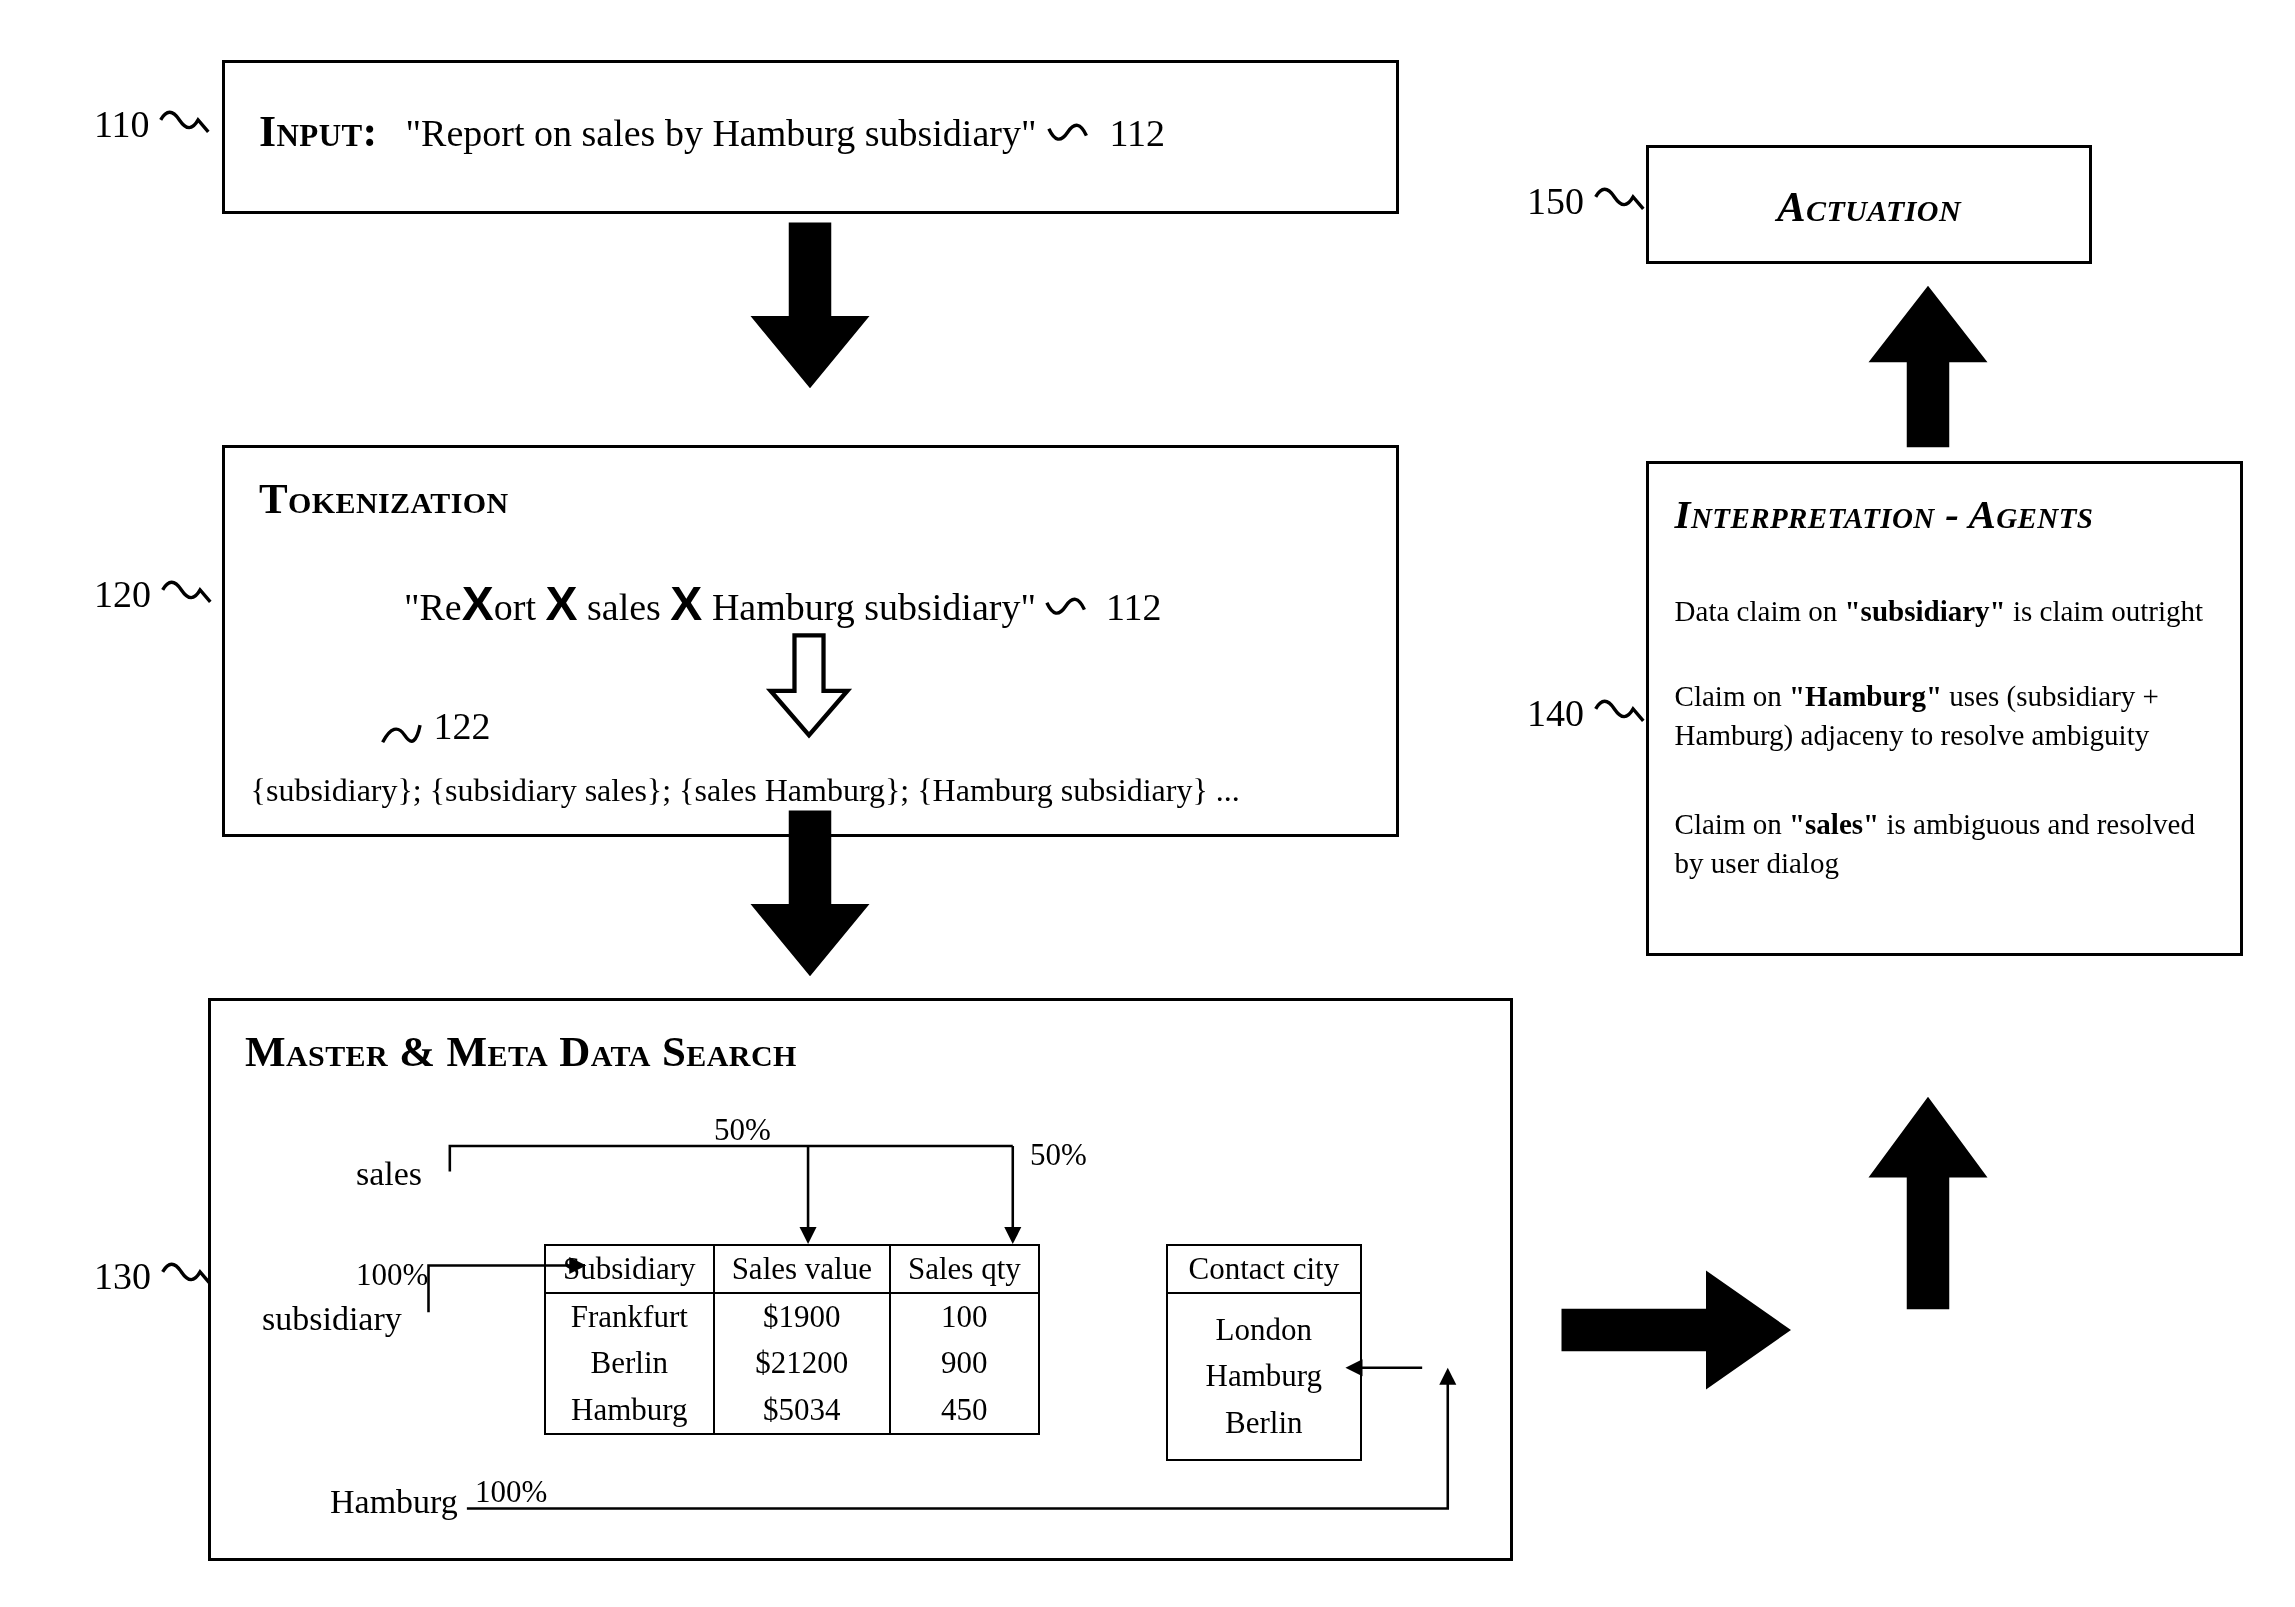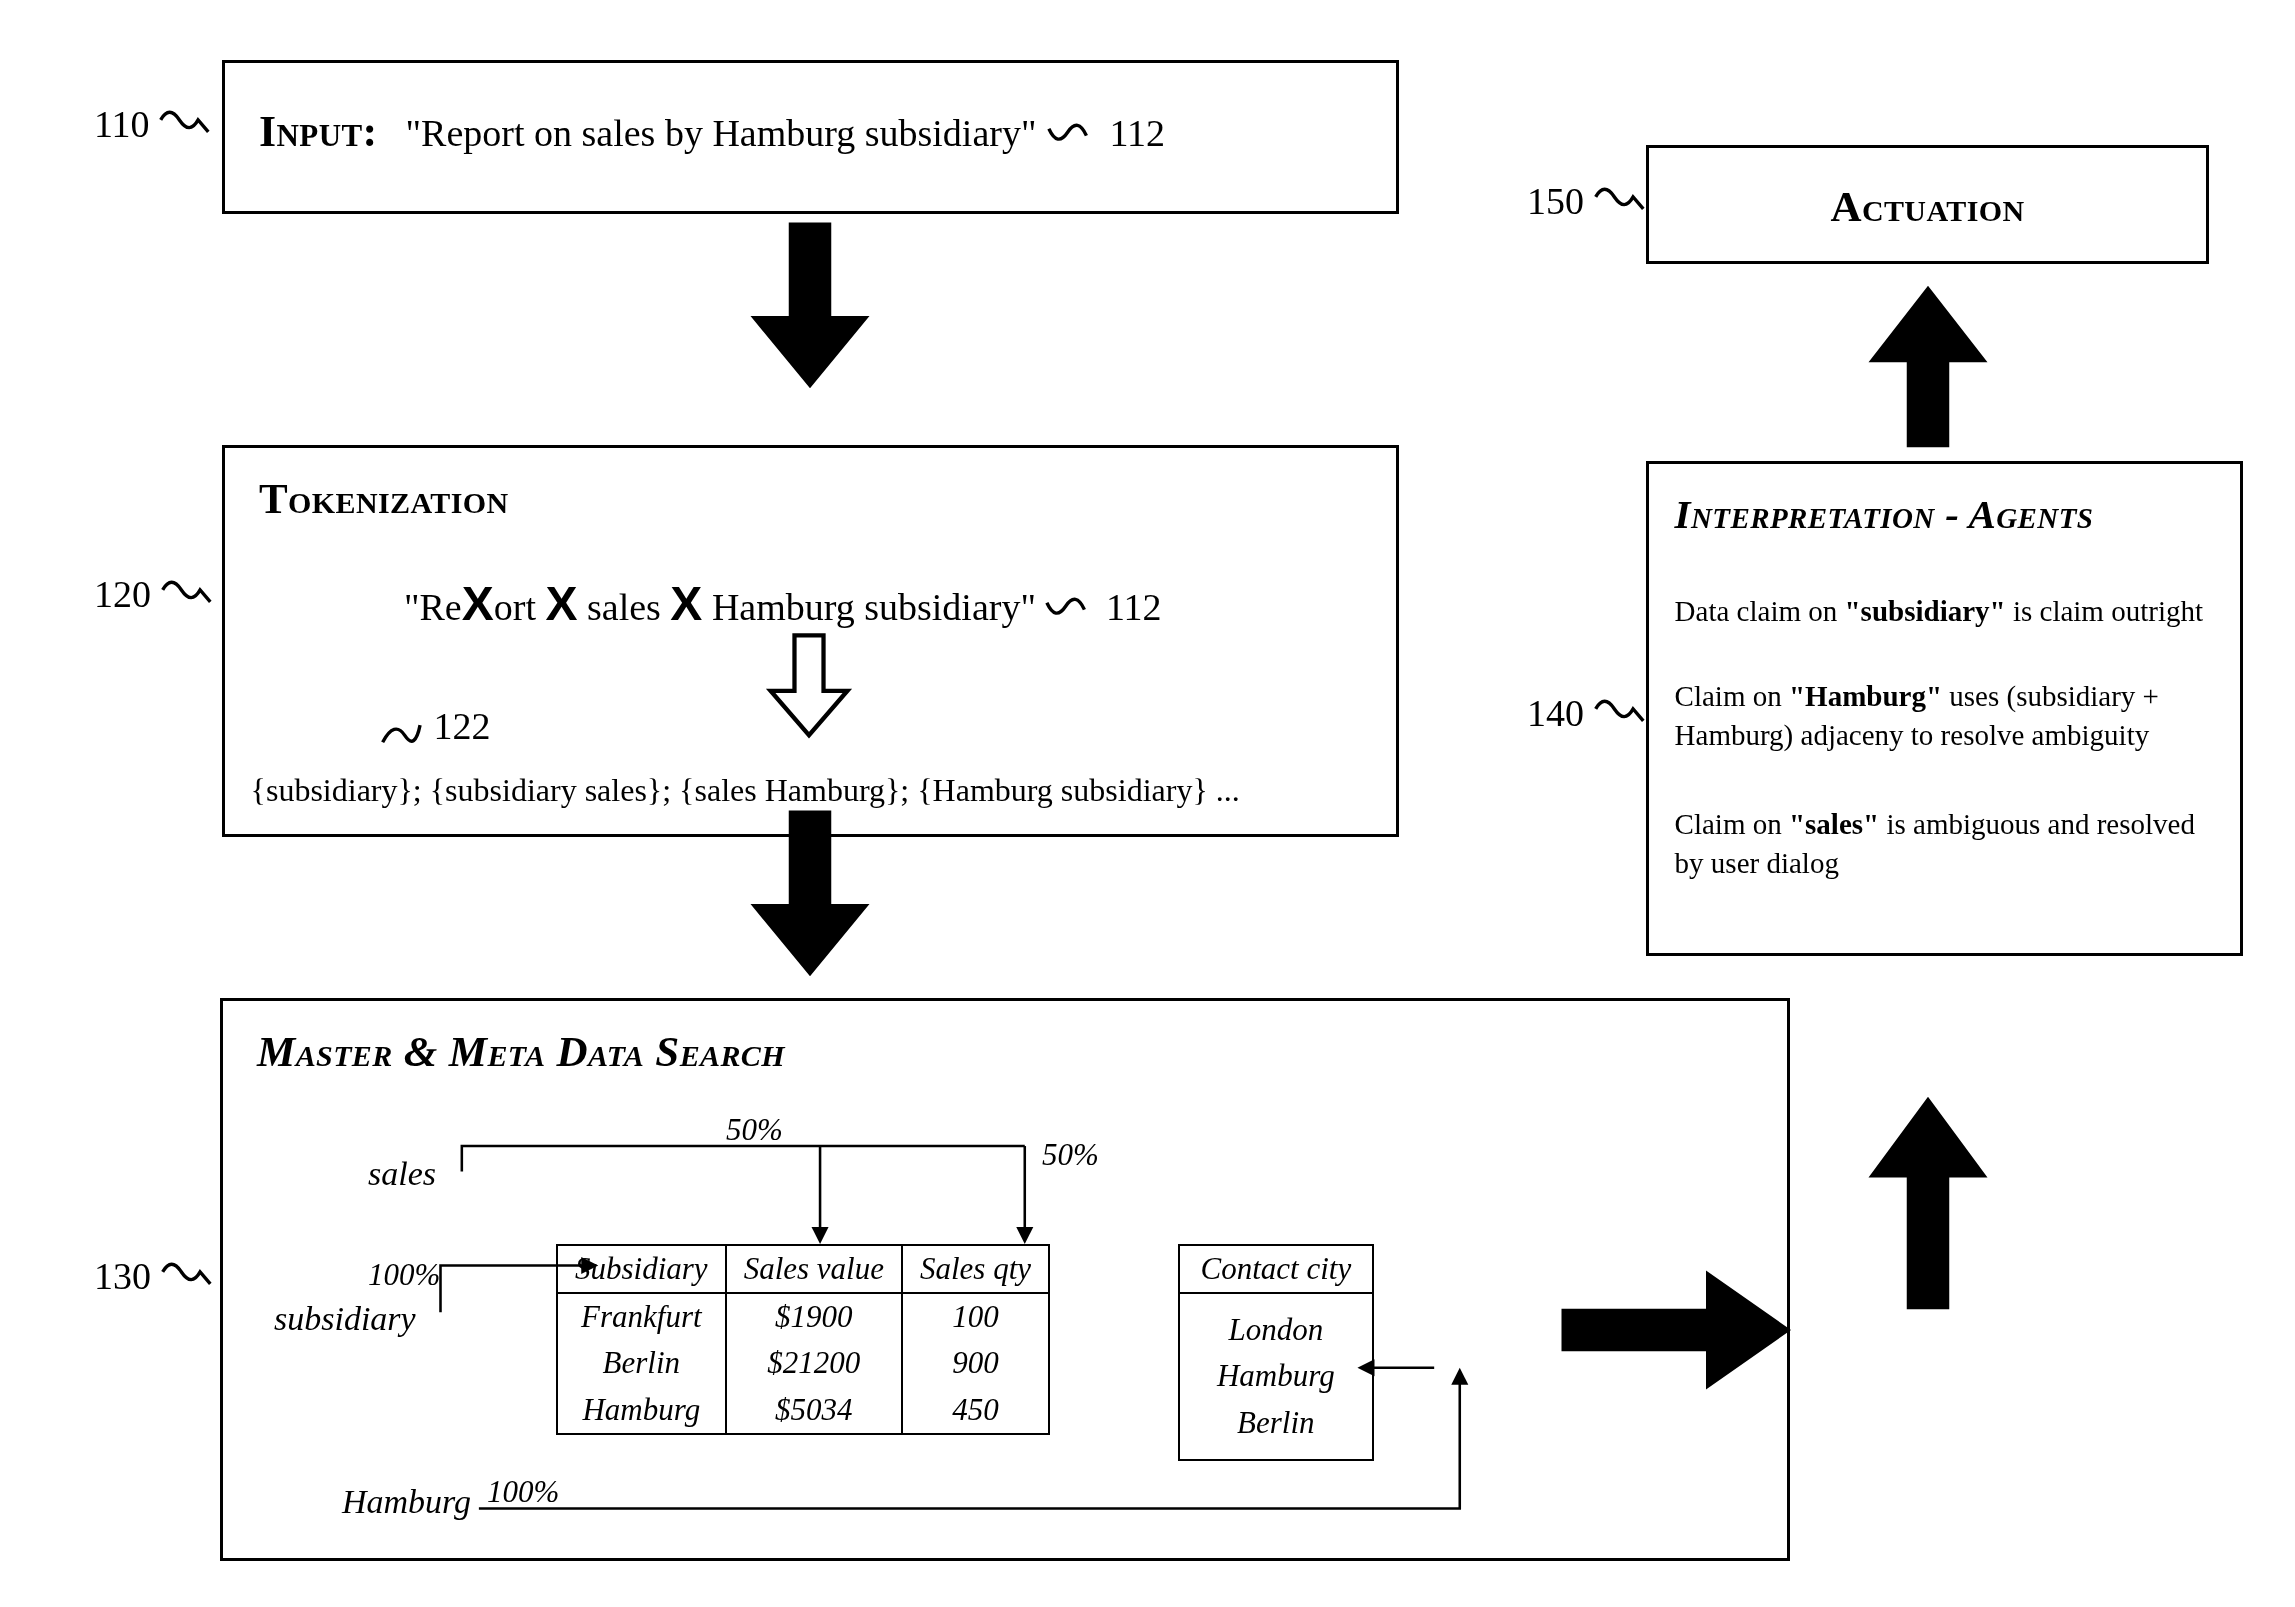--- a/index.html
+++ b/index.html
@@ -147,21 +147,21 @@
   </div>
 
   <div class="ref" style="left:94px; top:1254px;">
     <span>130</span>
     <span class="squig">
       <svg width="51" height="29" viewBox="0 0 60 34">
           <path d="M2 14 Q12 -4 24 14 T46 14 L58 28" stroke="#000" stroke-width="4" fill="none"></path>
         </svg>
     </span>
   </div>
-  <div class="box" style="left:220px; top:998px; width:1570px; height:563px;font-style:italic;">
+  <div class="box" style="left:208px; top:998px; width:1305px; height:563px;">
     <div class="heading" style="position:absolute; left:34px; top:25.6px; font-size:43px;">Master &amp; Meta Data Search</div>
 
     <div class="txt" style="position:absolute; left:145px; top:154px;">sales</div>
     <div class="txt" style="position:absolute; left:51px; top:299px;">subsidiary</div>
     <div class="txt" style="position:absolute; left:119px; top:482px;">Hamburg</div>
 
     <div class="txt" style="position:absolute; left:503px; top:111px; font-size:31px;">50%</div>
     <div class="txt" style="position:absolute; left:819px; top:136px; font-size:31px;">50%</div>
     <div class="txt" style="position:absolute; left:145px; top:256px; font-size:31px;">100%</div>
     <div class="txt" style="position:absolute; left:264px; top:473px; font-size:31px;">100%</div>
@@ -274,18 +274,18 @@
   </div>
 
   <div class="ref" style="left:1527px; top:179px;">
     <span>150</span>
     <span class="squig">
       <svg width="51" height="29" viewBox="0 0 60 34">
           <path d="M2 14 Q12 -4 24 14 T46 14 L58 28" stroke="#000" stroke-width="4" fill="none"></path>
         </svg>
     </span>
   </div>
-  <div class="box" style="left:1646px; top:145px; width:563px; height:119px; text-align:center;">
+  <div class="box" style="left:1646px; top:145px; width:446px; height:119px; text-align:center;font-style:italic;">
     <div class="heading" style="position:absolute; left:0; right:0; top:34px; font-size:43px;">Actuation</div>
   </div>
 
 </div>
 
 
 </body></html>

